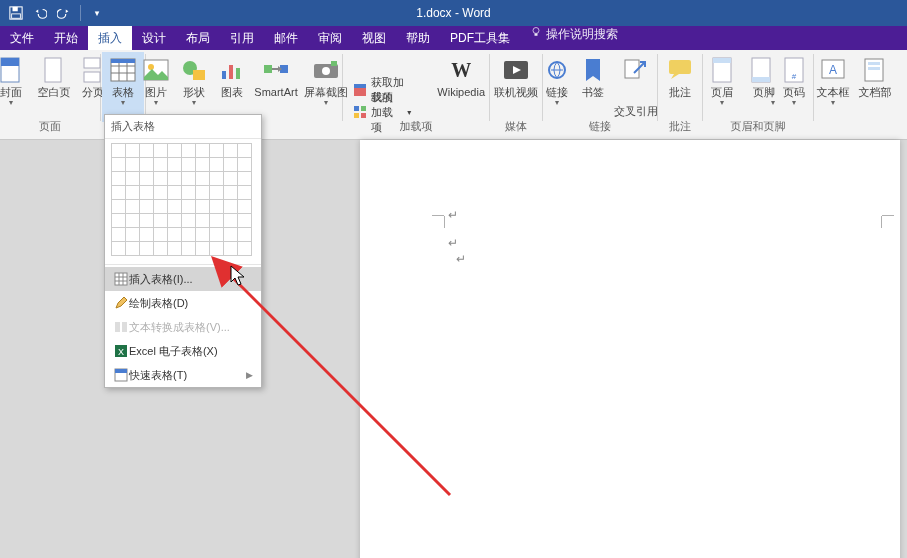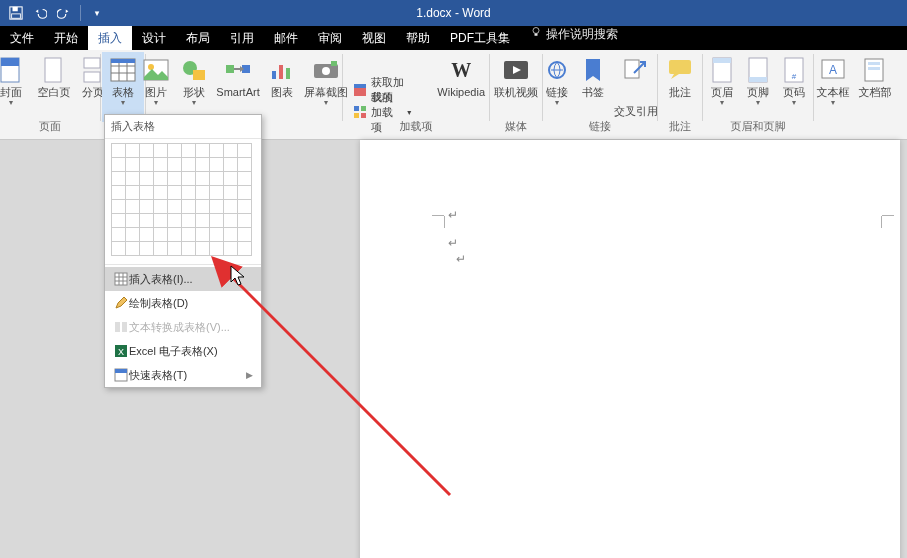--- a/index.html
+++ b/index.html
@@ -6,21 +6,21 @@
   body { width: 907px; height: 558px; overflow: hidden; background: #d9d9d9; position: relative; }
 
   
   .titlebar { height: 26px; background: #2b579a; display: flex; align-items: center; color: #fff; font-size: 11px; position: relative; }
   .qat { display: flex; align-items: center; gap: 4px; padding-left: 6px; }
   .qat-item { width: 20px; height: 20px; display:flex; align-items:center; justify-content:center; color:#fff; font-size:12px; }
   .qat-sep { width:1px; height:16px; background: rgba(255,255,255,.3); margin:0 2px;}
   .title-center { position:absolute; left:50%; transform:translateX(-50%); font-size:12px; }
 
   
-  .tabs { height: 24px; background: #000000; display: flex; align-items: stretch; color:#fff; font-size:12px; }
+  .tabs { height: 24px; background: #4c1d95; display: flex; align-items: stretch; color:#fff; font-size:12px; }
   .tab { padding: 0 10px; display:flex; align-items:center; cursor:default; }
   .tab.active { background: #fff; color:#2b579a; }
   .tell-me { display:flex; gap:4px; color:#fff; padding:0 10px; opacity:.9;}
   .bulb { width:12px; height:12px; }
 
   
   .ribbon { height: 90px; background: #f3f3f3; border-bottom:1px solid #c8c8c8; display:flex; position:relative; }
   .group { display:flex; flex-direction:column; align-items:center; padding:2px 4px 0 4px; position:relative; }
   .group-sep { width:1px; background:#d4d4d4; margin:4px 0 18px 0; }
   .group-label { font-size:11px; color:#666; height:18px; display:flex; align-items:center; justify-content:center; width:100%; position:absolute; bottom:4px; left:0;}
@@ -194,40 +194,40 @@
       <div class="big-btn" style="width:36px;">
         <span class="ic">
             <svg width="26" height="24">
               <circle cx="9" cy="10" r="7" fill="#6fbf6f"></circle>
               <rect x="12" y="12" width="12" height="10" fill="#f5c242"></rect>
             </svg>
           </span>
         <span class="lbl">形状</span>
         <span class="drop-caret">▾</span>
       </div>
+      <div class="big-btn" style="width:36px;">
+        <span class="ic">
+            <svg width="24" height="22">
+              <rect x="2" y="12" width="4" height="8" fill="#4a7dd1"></rect>
+              <rect x="9" y="6" width="4" height="14" fill="#e06666"></rect>
+              <rect x="16" y="9" width="4" height="11" fill="#6fbf6f"></rect>
+            </svg>
+          </span>
+        <span class="lbl">图表</span>
+      </div>
       <div class="big-btn" style="width:48px;">
         <span class="ic">
             <svg width="26" height="22">
               <rect x="1" y="6" width="8" height="8" fill="#6fbf6f"></rect>
               <rect x="17" y="6" width="8" height="8" fill="#4a7dd1"></rect>
               <path d="M9 10h8" stroke="#888" stroke-width="2"></path>
               <path d="M15 7l4 3-4 3z" fill="#888"></path>
             </svg>
           </span>
         <span class="lbl">SmartArt</span>
-      </div>
-      <div class="big-btn" style="width:36px;">
-        <span class="ic">
-            <svg width="24" height="22">
-              <rect x="2" y="12" width="4" height="8" fill="#4a7dd1"></rect>
-              <rect x="9" y="6" width="4" height="14" fill="#e06666"></rect>
-              <rect x="16" y="9" width="4" height="11" fill="#6fbf6f"></rect>
-            </svg>
-          </span>
-        <span class="lbl">图表</span>
       </div>
       <div class="big-btn" style="width:48px;">
         <span class="ic">
             <svg width="26" height="20">
               <rect x="1" y="4" width="24" height="14" rx="2" fill="#888"></rect>
               <circle cx="13" cy="11" r="4" fill="#fff"></circle>
               <rect x="18" y="1" width="6" height="5" fill="#6fbf6f"></rect>
             </svg>
           </span>
         <span class="lbl">屏幕截图</span>
@@ -345,21 +345,21 @@
       <div class="big-btn" style="width:34px;">
         <span class="ic">
             <svg width="20" height="26">
               <rect x="1" y="1" width="18" height="24" fill="#fff" stroke="#aab"></rect>
               <rect x="1" y="1" width="18" height="5" fill="#c9def5"></rect>
             </svg>
           </span>
         <span class="lbl">页眉</span>
         <span class="drop-caret">▾</span>
       </div>
-      <div class="big-btn" style="width:34px;">
+      <div class="big-btn" style="width:34px;align-items:flex-end;">
         <span class="ic">
             <svg width="20" height="26">
               <rect x="1" y="1" width="18" height="24" fill="#fff" stroke="#aab"></rect>
               <rect x="1" y="20" width="18" height="5" fill="#c9def5"></rect>
             </svg>
           </span>
         <span class="lbl">页脚</span>
         <span class="drop-caret">▾</span>
       </div>
       <div class="big-btn" style="width:34px;">

